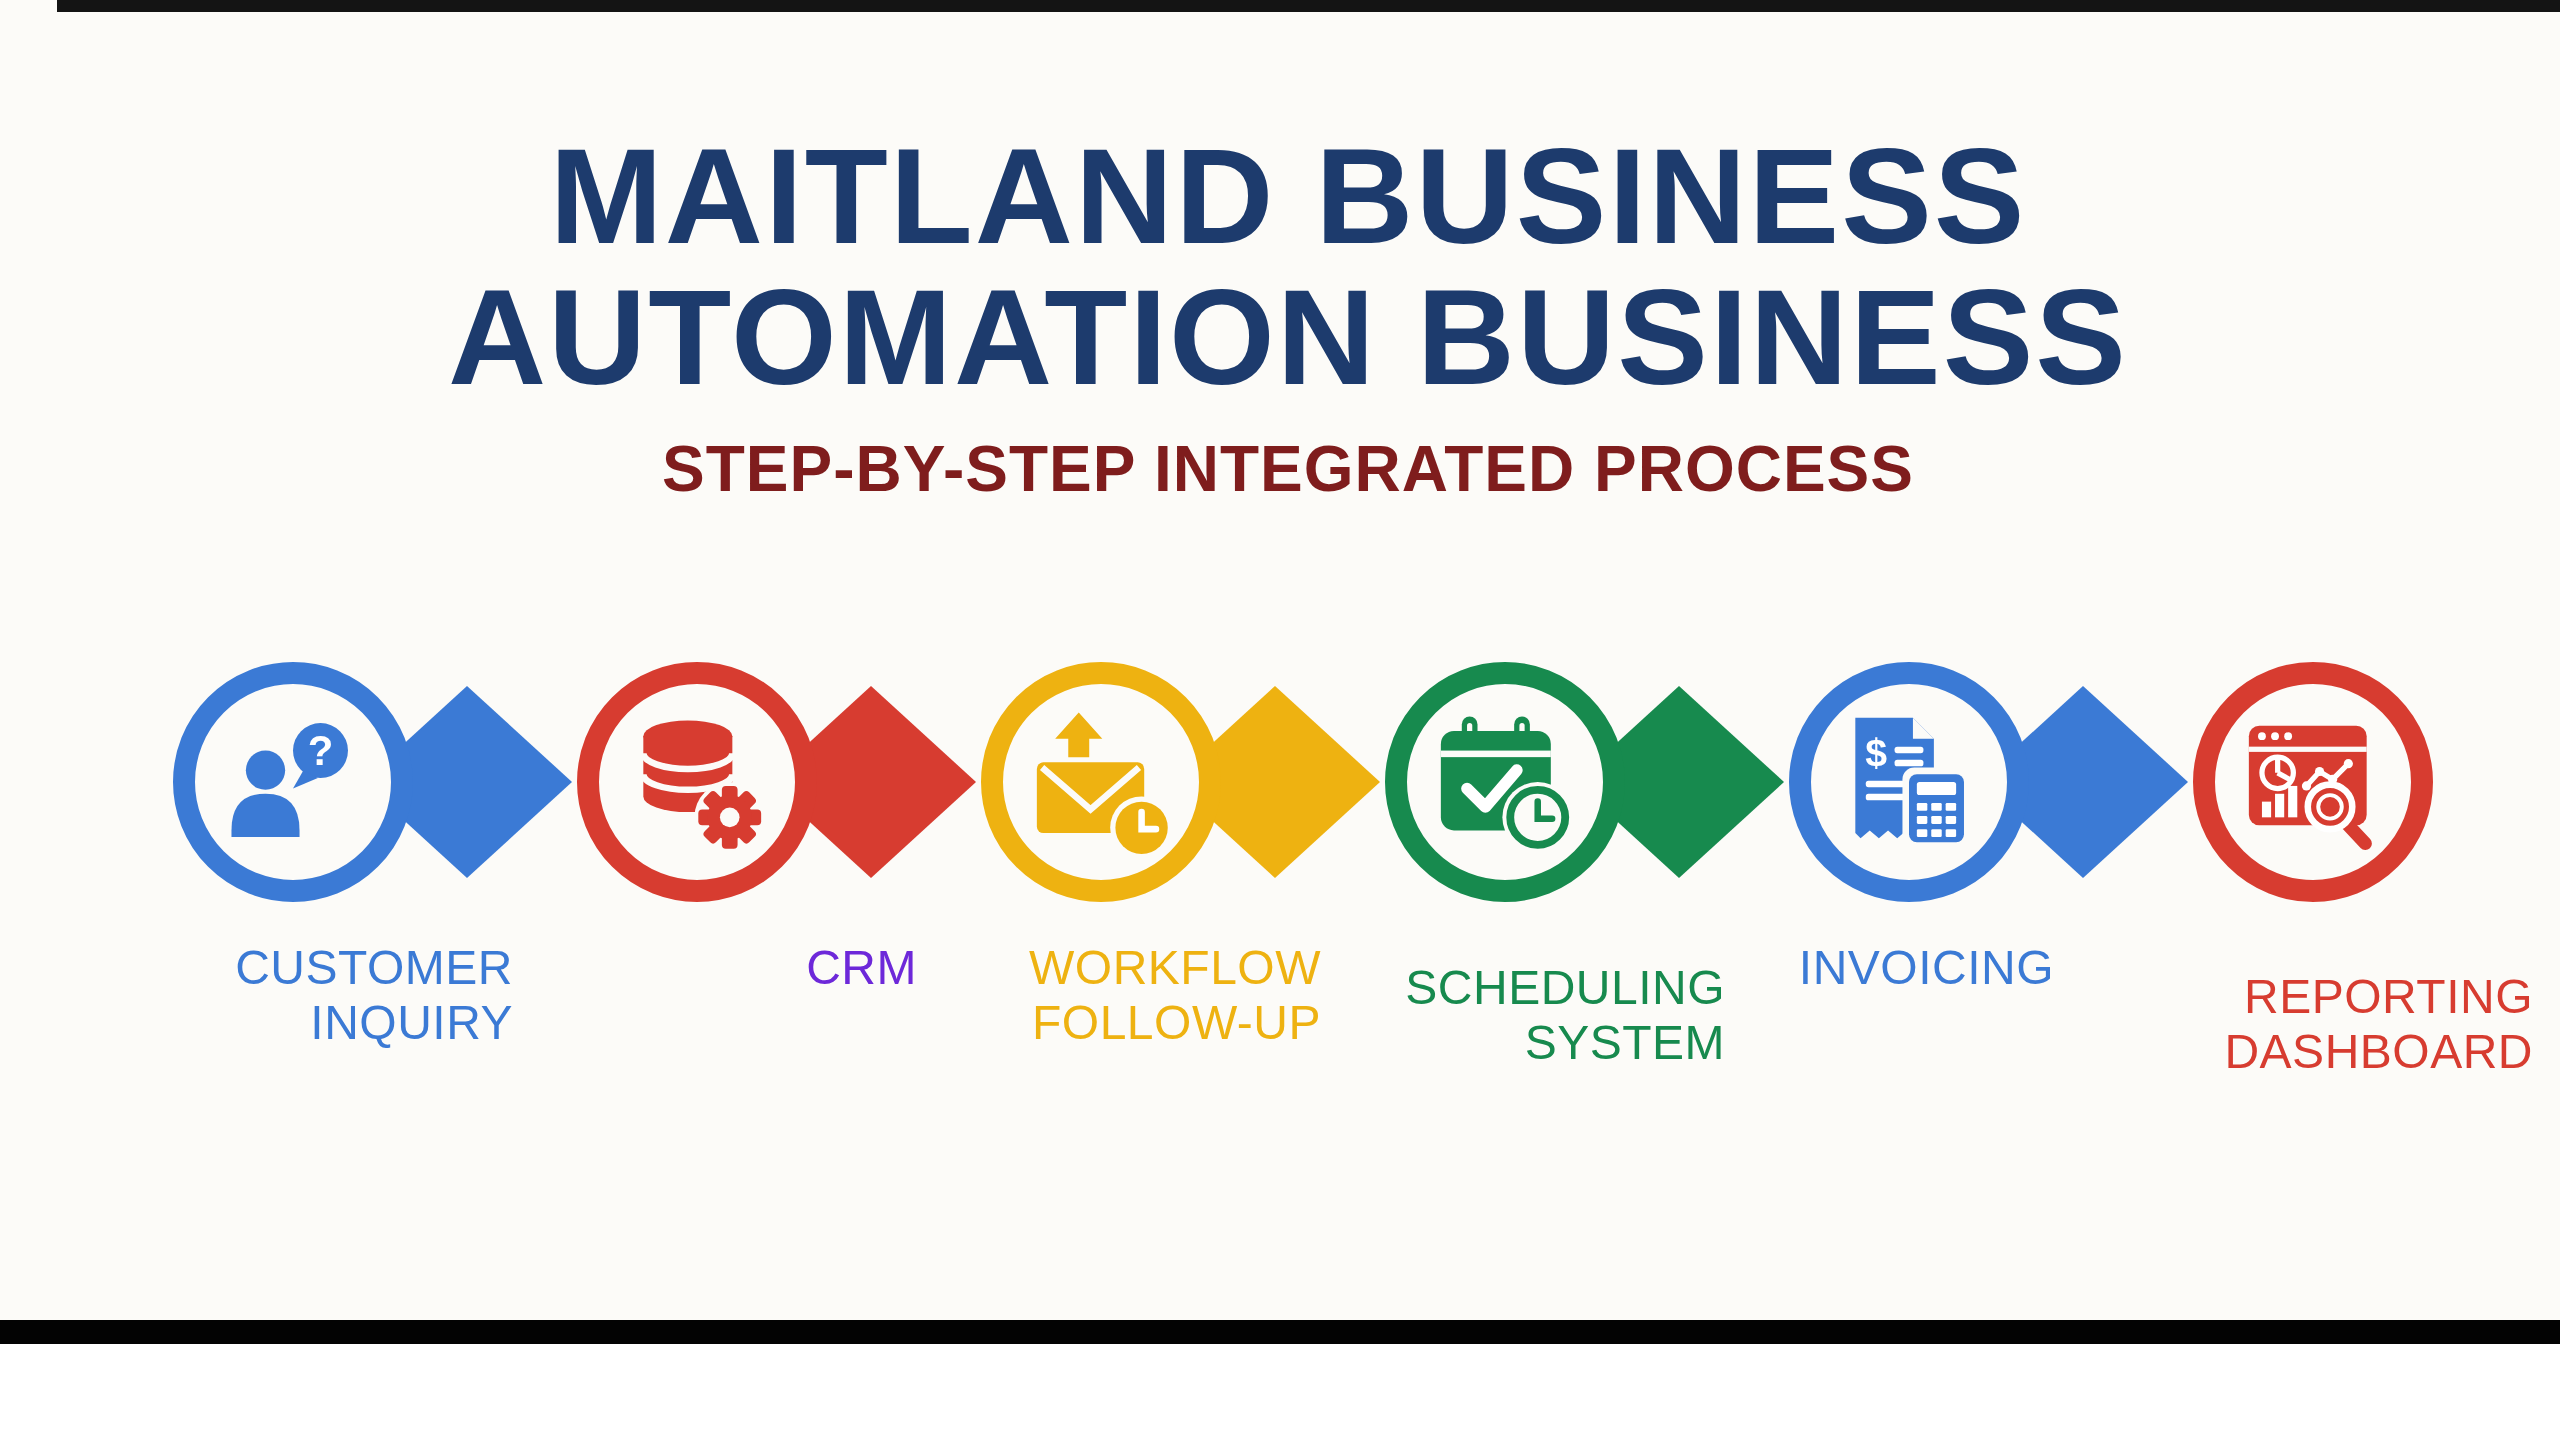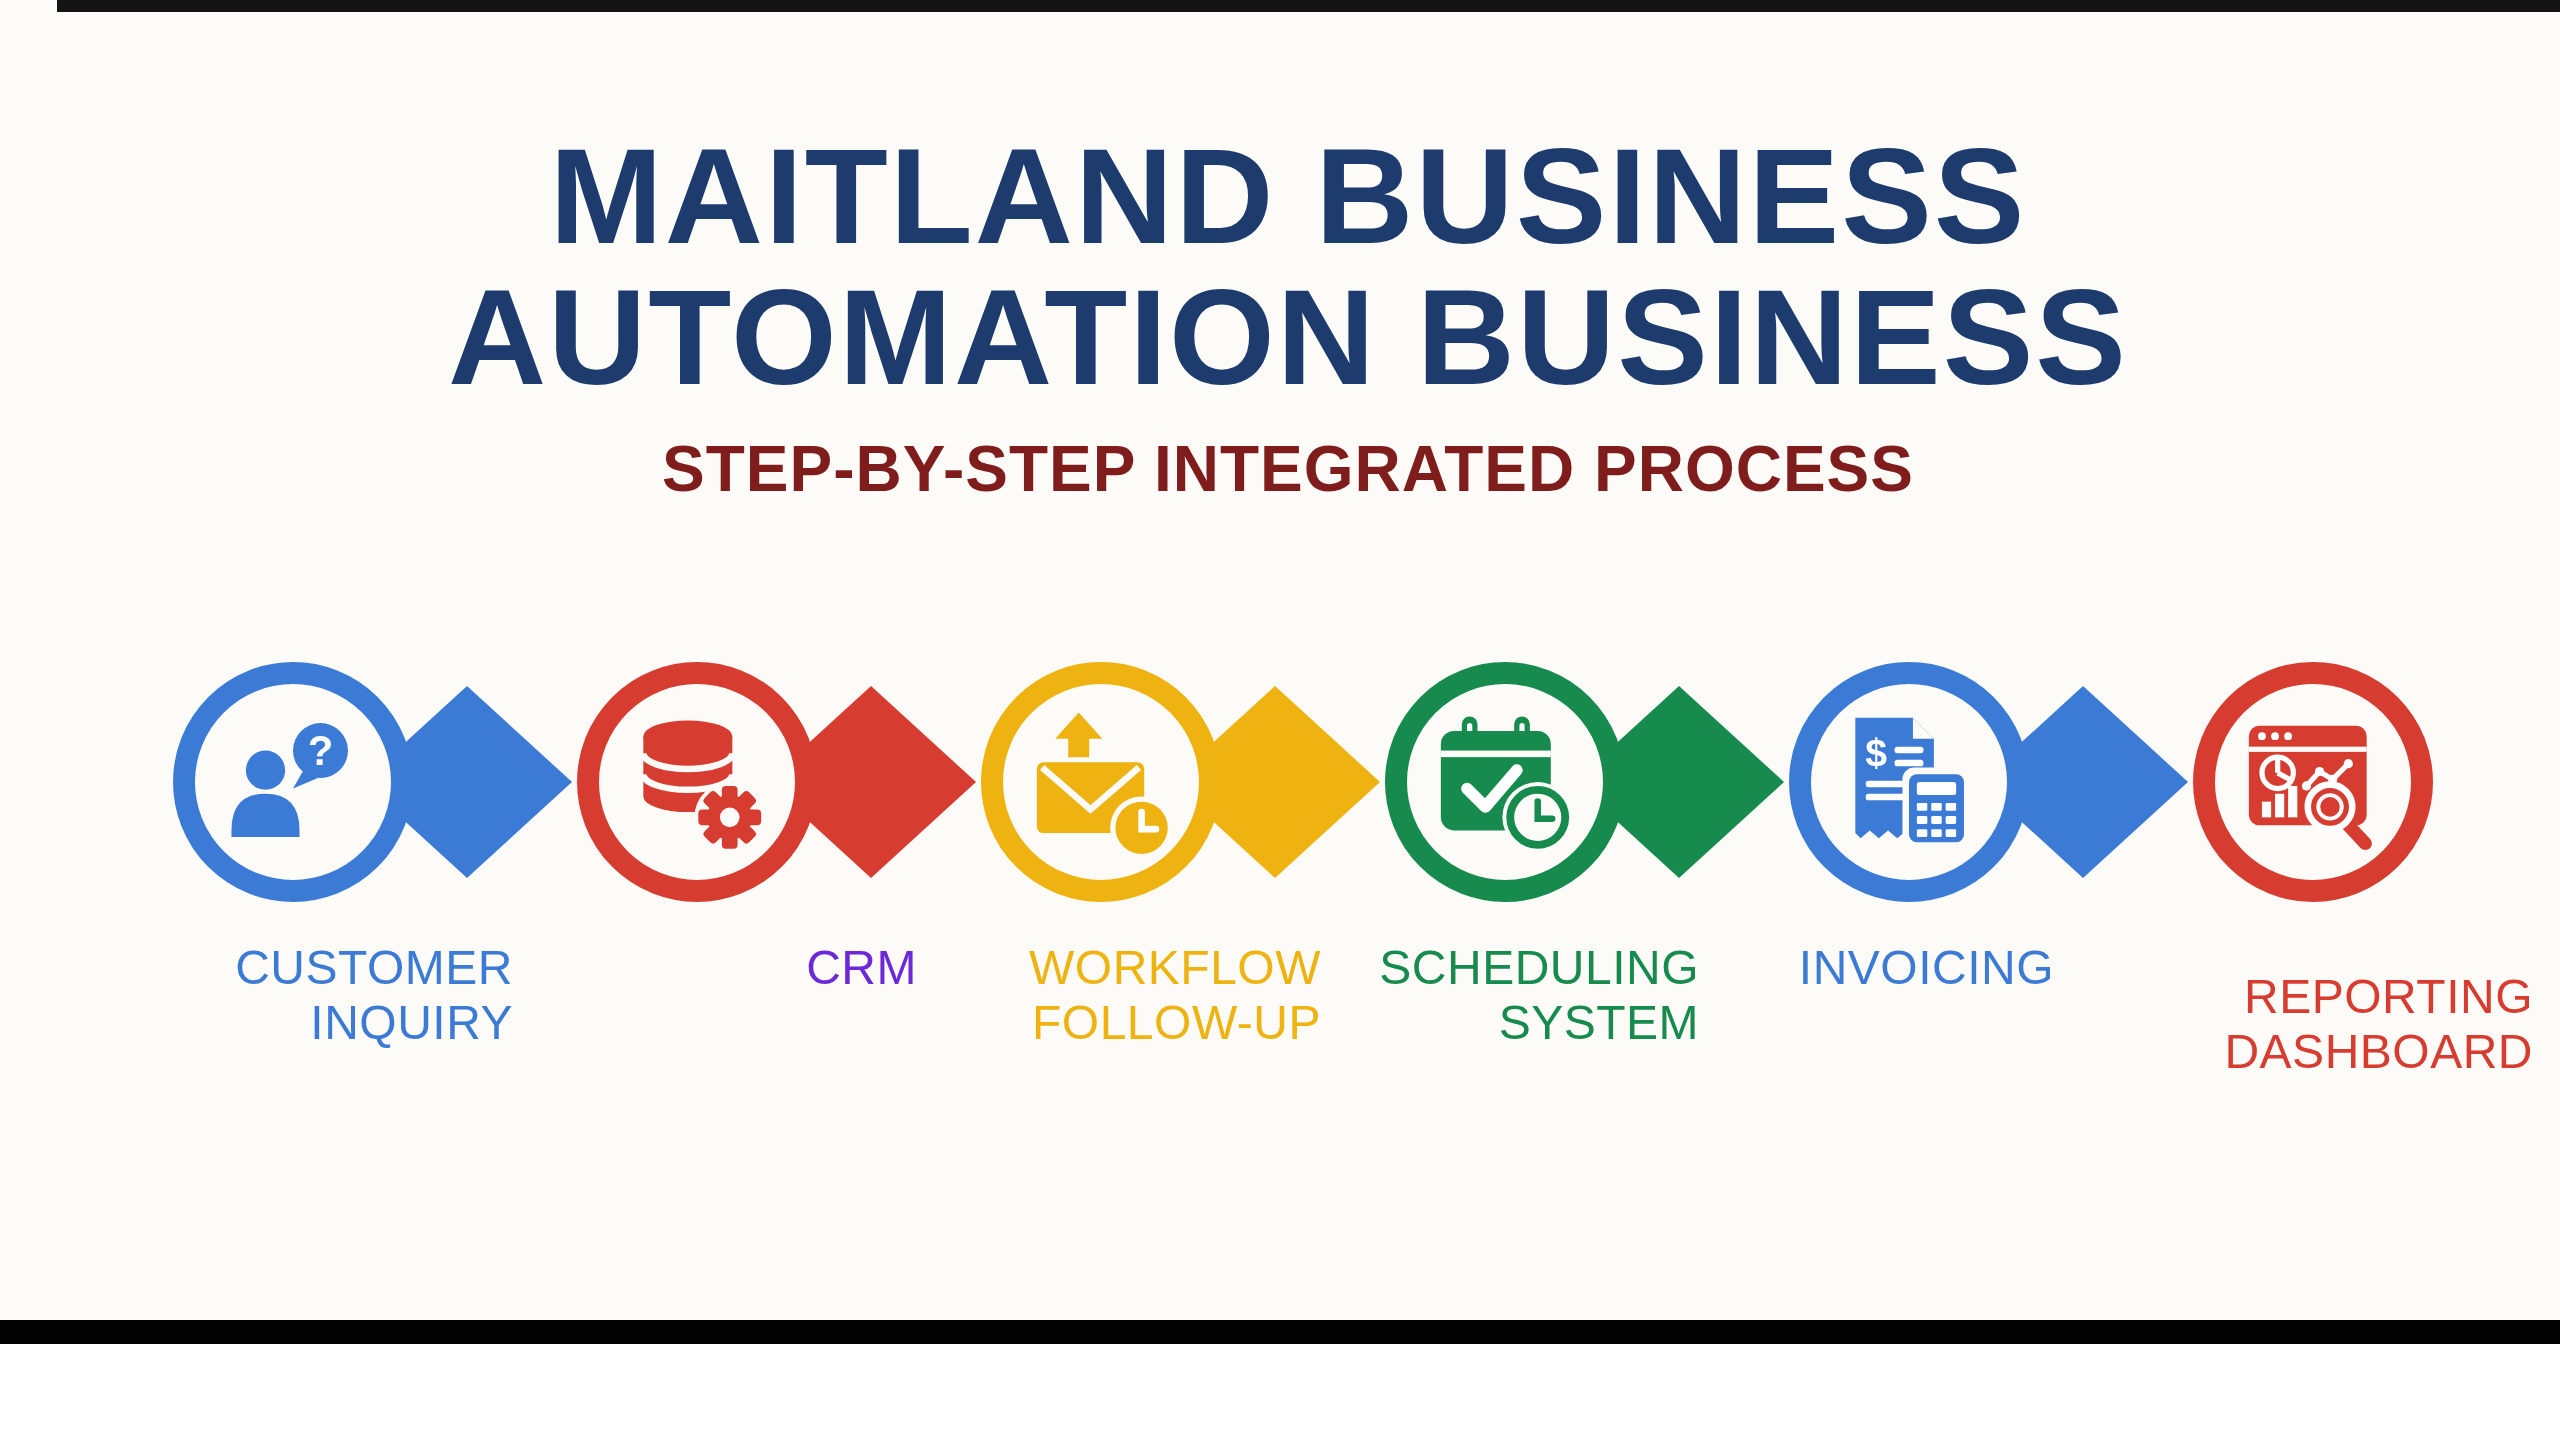--- a/index.html
+++ b/index.html
@@ -163,21 +163,21 @@
         <rect x="62" y="5" width="12" height="24" rx="6"></rect>
         <rect x="66" y="10" width="4" height="14" rx="2" fill="#fcfbf8"></rect>
         <rect x="6" y="16" width="84" height="76" rx="10"></rect>
         <rect x="6" y="31" width="84" height="5" fill="#fcfbf8"></rect>
         <path d="M26,60 L40,74 L64,46" stroke="#fff" stroke-width="9" fill="none" stroke-linecap="round" stroke-linejoin="round"></path>
         <circle cx="80" cy="82" r="27" fill="#fcfbf8"></circle>
         <circle cx="80" cy="82" r="21" fill="#fcfbf8" stroke="currentColor" stroke-width="6"></circle>
         <path d="M80,70 V83 H91" stroke="currentColor" stroke-width="5" fill="none" stroke-linecap="round"></path>
       </svg>
     </div>
-    <div class="step-label" style="left: 1243px; color: rgb(23, 138, 78);">SCHEDULING SYSTEM</div>
+    <div class="step-label" style="left: 1269px; color: rgb(23, 138, 78); margin-top: 20px;">SCHEDULING SYSTEM</div>
   </div>
 
   <div class="arrow" style="left: 1549px; color: rgb(23, 138, 78);">
     <svg viewBox="0 0 235 204" fill="currentColor">
       <rect x="0" y="64" width="120" height="76"></rect>
       <path d="M25,102 L130,6 L235,102 L130,198 Z"></path>
     </svg>
   </div>
 
   <div class="step">

